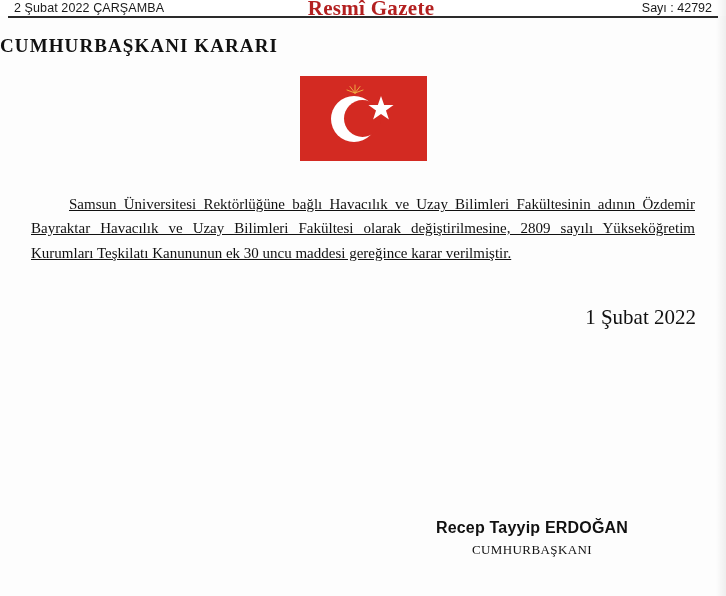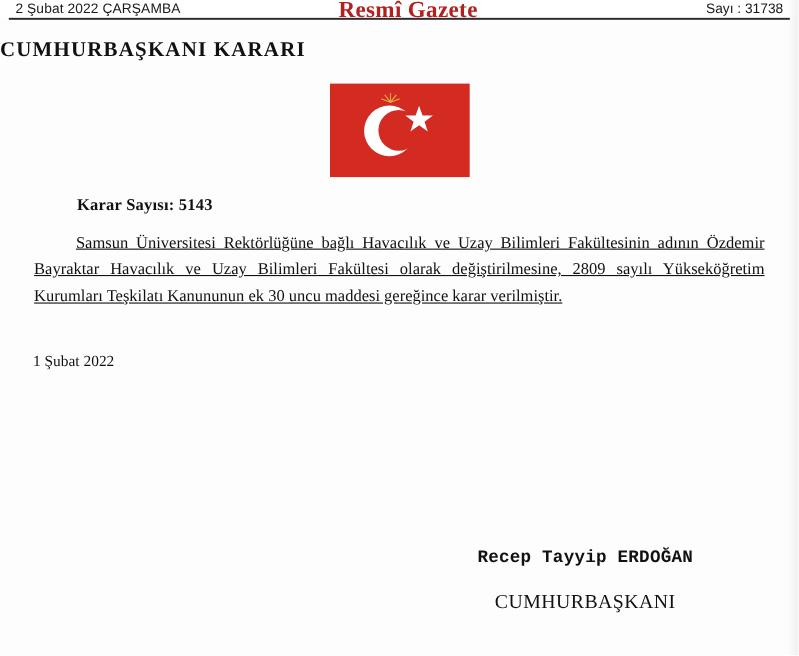--- a/index.html
+++ b/index.html
@@ -148,43 +148,43 @@
     text-align: justify;
     text-indent: 38px;
     color: #111;
     padding: 0 1px;
     text-decoration: underline;
   }
   .body-text::first-line { }
 
   .date-line {
     margin-top: 40px;
-    text-align: left;
-    font-family: "Liberation Serif", serif;
-    font-size: 14px;
+    text-align: right;
+    font-family: "Liberation Serif", serif;
+    font-size: 21px;
   }
 
   
   .signature {
     position: absolute;
     right: 64px;
     bottom: 38px;
     text-align: center;
     width: 260px;
   }
   .sig-name {
-    font-family: Liberation Mono, monospace;
+    font-family: Liberation Sans, sans-serif;
     font-size: 16px;
     font-weight: bold;
     letter-spacing: 0.2px;
   }
   .sig-title {
     font-family: "Liberation Serif", serif;
-    font-size: 18px;
-    margin-top: 21px;
+    font-size: 13px;
+    margin-top: 5px;
     letter-spacing: 0.4px;
   }
 
   
   .edge-shadow {
     position: absolute;
     top: 0;
     right: 0;
     width: 10px;
     height: 596px;
@@ -193,21 +193,21 @@
   }
 </style>
 </head>
 <body>
 
 <div class="page">
 
   <div class="masthead">
     <div class="masthead-date">2 Şubat 2022 ÇARŞAMBA</div>
     <div class="masthead-title">Resmî Gazete</div>
-    <div class="masthead-number">Sayı : 31738</div>
+    <div class="masthead-number">Sayı : 42792</div>
   </div>
   <div class="masthead-rule"></div>
 
   <div class="doc-heading">CUMHURBAŞKANI KARARI</div>
 
   <div class="flag-wrap">
     <div class="flag">
       <svg class="sun" viewBox="0 0 36 24">
         <g stroke="#f2c14a" stroke-width="2" stroke-linecap="round">
           <line x1="18" y1="22" x2="18" y2="6"></line>
@@ -221,21 +221,20 @@
       <div class="crescent-inner"></div>
       <div class="star">
         <svg width="26" height="26" viewBox="0 0 24 24" style="position:absolute;left:-4px;top:-13px;">
           <polygon points="12,1 14.9,9.2 23.6,9.2 16.6,14.4 19.3,22.6 12,17.5 4.7,22.6 7.4,14.4 0.4,9.2 9.1,9.2" fill="#ffffff"></polygon>
         </svg>
       </div>
     </div>
   </div>
 
   <div class="content">
-    <div class="decision-no">Karar Sayısı: 5143</div>
     <div class="body-text">Samsun Üniversitesi Rektörlüğüne bağlı Havacılık ve Uzay Bilimleri Fakültesinin adının Özdemir Bayraktar Havacılık ve Uzay Bilimleri Fakültesi olarak değiştirilmesine, 2809 sayılı Yükseköğretim Kurumları Teşkilatı Kanununun ek 30 uncu maddesi gereğince karar verilmiştir.</div>
     <div class="date-line">1 Şubat 2022</div>
   </div>
 
   <div class="signature">
     <div class="sig-name">Recep Tayyip ERDOĞAN</div>
     <div class="sig-title">CUMHURBAŞKANI</div>
   </div>
 
   <div class="edge-shadow"></div>

